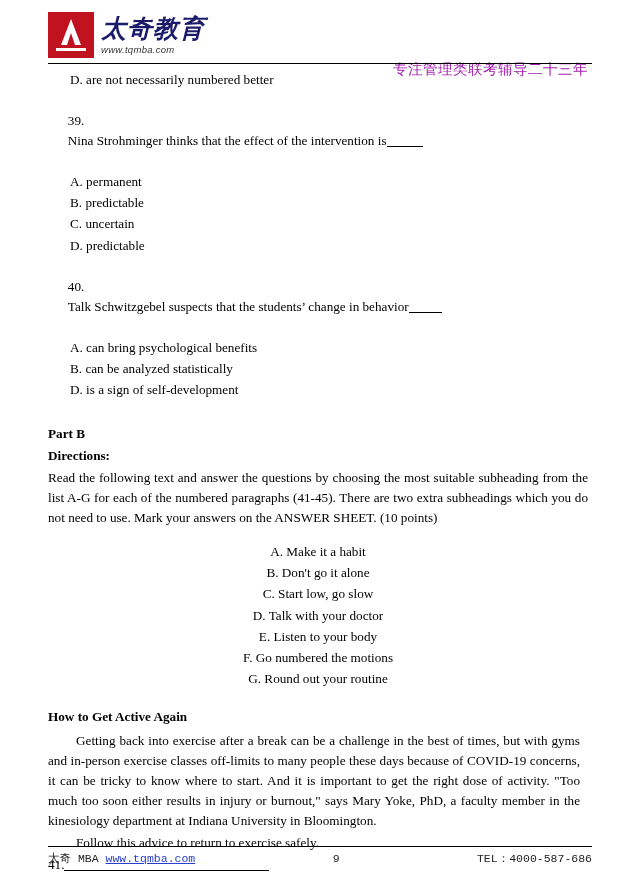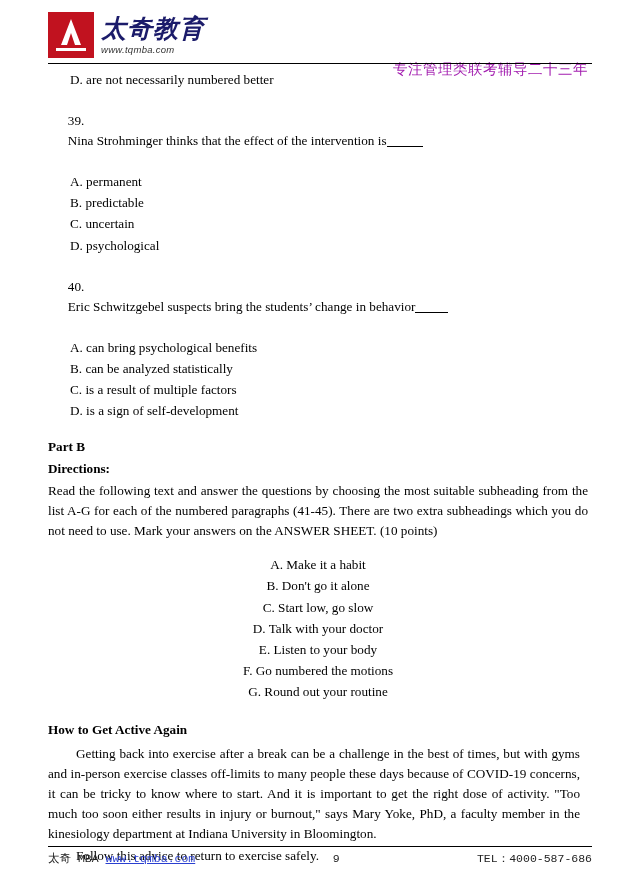--- a/index.html
+++ b/index.html
@@ -103,21 +103,21 @@
     display: inline-block;
     border-bottom: 1px solid #000;
     width: 36px;
     height: 12px;
     vertical-align: -2px;
   }
   .blank-u.short { width: 33px; }
 
   .section-title {
     font-weight: bold;
-    margin: 16px 0 2px 0;
+    margin: 24px 0 2px 0;
   }
   .directions {
     font-weight: bold;
     margin: 0 0 2px 0;
   }
   .para {
     margin: 0 0 2px 0;
     text-align: justify;
   }
   .list-gap { height: 12px; }
@@ -212,29 +212,28 @@
 
     <div class="opt">D. are not necessarily numbered better</div>
 
     <div class="q-line">
       <span>39.</span>
       <span>Nina Strohminger thinks that the effect of the intervention is</span><span class="blank-u"></span>
     </div>
     <div class="opt">A. permanent</div>
     <div class="opt">B. predictable</div>
     <div class="opt">C. uncertain</div>
-    <div class="opt">D. psychological</div>
+    <div class="opt">D. predictable</div>
 
     <div class="q-line">
       <span>40.</span>
-      <span>Eric Schwitzgebel suspects bring the students’ change in behavior</span><span class="blank-u short"></span>
+      <span>Talk Schwitzgebel suspects that the students’ change in behavior</span><span class="blank-u short"></span>
     </div>
     <div class="opt">A. can bring psychological benefits</div>
     <div class="opt">B. can be analyzed statistically</div>
-    <div class="opt">C. is a result of multiple factors</div>
     <div class="opt">D. is a sign of self-development</div>
 
     <div class="section-title">Part B</div>
     <div class="directions">Directions:</div>
     <div class="para">Read the following text and answer the questions by choosing the most suitable subheading from the list A-G for each of the numbered paragraphs (41-45). There are two extra subheadings which you do not need to use. Mark your answers on the ANSWER SHEET. (10 points)</div>
 
     <div class="list-gap"></div>
 
     <div class="item">A. Make it a habit</div>
     <div class="item">B. Don't go it alone</div>

